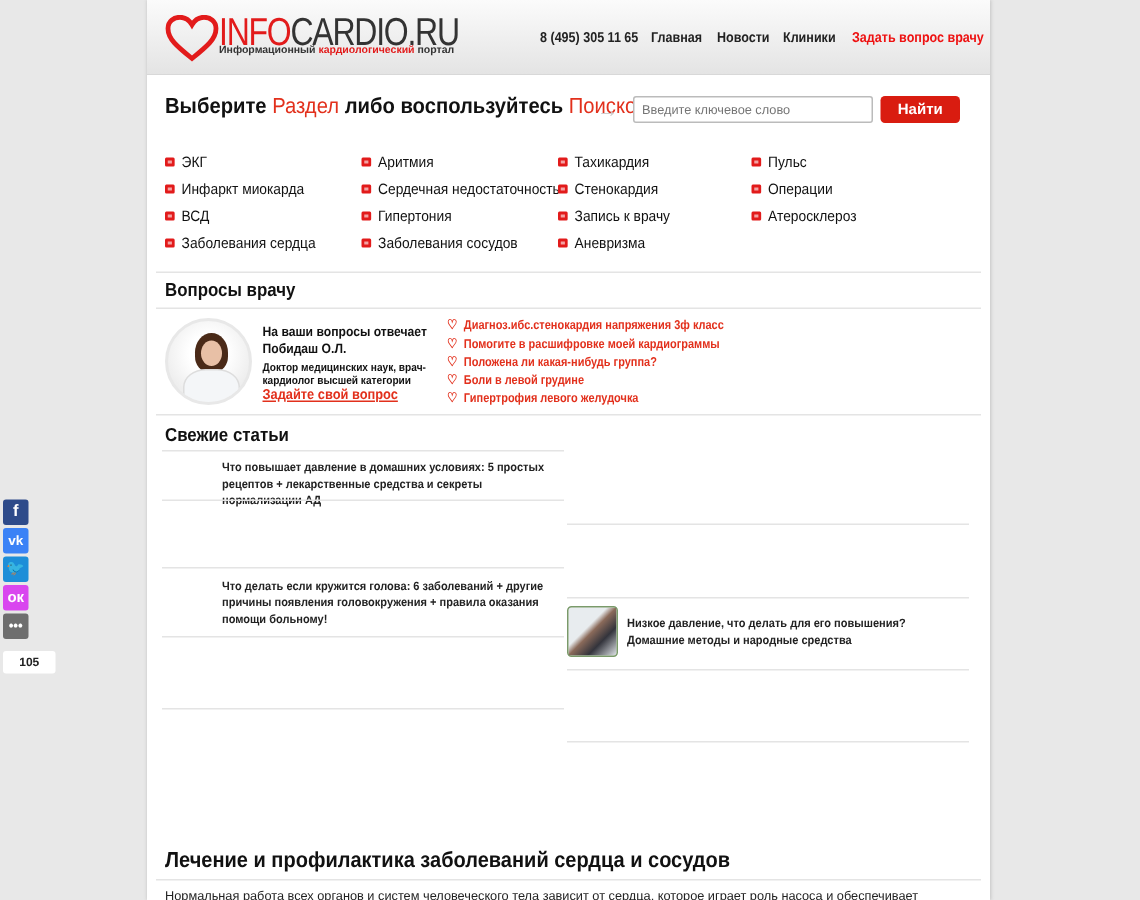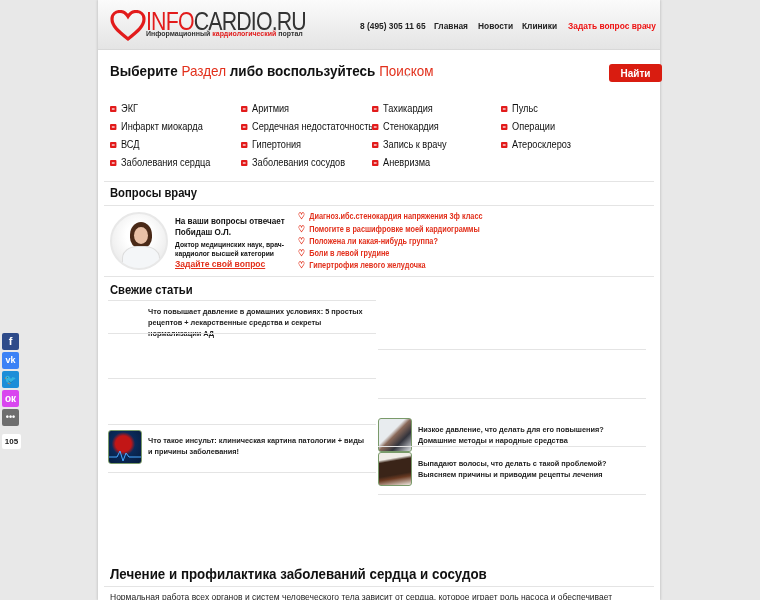--- a/index.html
+++ b/index.html
@@ -12,21 +12,21 @@
   .logo-text .red { color: #e21b1b; }
   .logo-sub { position: absolute; left: 48px; top: 30px; font-size: 7px; font-weight: bold; color: #333; }
   .logo-sub .red { color: #e21b1b; }
   .nav { position: absolute; top: 20px; font-size: 9.5px; font-weight: bold; color: #222; transform: scaleX(0.88); transform-origin: left; white-space: nowrap; }
   .nav.red { color: #ee1111; }
   .search-row { position: absolute; left: 12px; top: 62px; width: 540px; height: 24px; }
   .search-title { position: absolute; left: 0; top: 1px; font-size: 14.5px; font-weight: bold; color: #111; white-space: nowrap; transform: scaleX(0.93); transform-origin: left; }
   .search-title .hl { color: #e2301c; font-weight: normal; }
   .arrow { position: absolute; left: 288px; top: 3px; color: #ccc; font-size: 14px; }
   .search-input { position: absolute; left: 312px; top: 2px; width: 160px; height: 18px; border: 1px solid #bbb; border-radius: 2px; font-size: 8.5px; padding-left: 5px; color: #333; background: #fff; font-family: "Liberation Sans", sans-serif; }
-  .search-btn { position: absolute; left: 477px; top: 2px; width: 53px; height: 18px; background: #d91c10; color: #fff; border: none; border-radius: 3px; font-weight: bold; font-size: 10px; font-family: "Liberation Sans", sans-serif; margin-left: 22px; }
+  .search-btn { position: absolute; left: 477px; top: 2px; width: 53px; height: 18px; background: #d91c10; color: #fff; border: none; border-radius: 3px; font-weight: bold; font-size: 10px; font-family: "Liberation Sans", sans-serif; }
   .cat { position: absolute; font-size: 10px; color: #111; white-space: nowrap; transform: scaleX(0.92); transform-origin: left; }
   .cat .bullet { display: inline-block; width: 7px; height: 6px; background: #e21b1b; margin-right: 5px; vertical-align: 0px; border-radius: 1px; position: relative; }
   .cat .bullet::after { content: ""; position: absolute; left: 2px; top: 2px; width: 3px; height: 2px; background: #fff; opacity: .6; }
   .divider { position: absolute; left: 6px; width: 550px; height: 1px; background: #e4e4e4; }
   .section-title { position: absolute; left: 12px; font-size: 12.5px; font-weight: bold; color: #111; transform: scaleX(0.9); transform-origin: left; white-space: nowrap; }
   .doctor-photo { position: absolute; left: 12px; top: 212px; width: 58px; height: 58px; border-radius: 50%; background: radial-gradient(circle at 50% 40%, #fff 30%, #eee 70%); border: 2px solid #e8e8e8; overflow: hidden; }
   .doctor-photo .hair { position: absolute; left: 18px; top: 8px; width: 22px; height: 26px; border-radius: 50% 50% 40% 40%; background: #4a2a18; }
   .doctor-photo .face { position: absolute; left: 22px; top: 13px; width: 14px; height: 17px; border-radius: 50%; background: #e8c0a6; }
   .doctor-photo .coat { position: absolute; left: 10px; top: 32px; width: 38px; height: 30px; border-radius: 40% 40% 0 0; background: #f4f6f8; border: 1px solid #ddd; }
   .doc-text { position: absolute; left: 77px; font-size: 9px; color: #111; transform: scaleX(0.9); transform-origin: left; white-space: nowrap; }
@@ -36,21 +36,21 @@
   .q { position: absolute; left: 200px; font-size: 8.5px; color: #e2301c; white-space: nowrap; transform: scaleX(0.86); transform-origin: left; font-weight: bold; }
   .q .heart { display: inline-block; margin-right: 5px; font-size: 9px; color: #e2301c; }
   .art { position: absolute; width: 268px; }
   .art .thumb { position: absolute; left: 0; width: 34px; height: 34px; border-radius: 3px; border: 1px solid #7a9a6a; overflow: hidden; }
   .art .txt { position: absolute; left: 40px; top: 0; width: 236px; font-size: 8px; font-weight: bold; color: #222; line-height: 11px; transform: scaleX(0.92); transform-origin: left; }
   .art .txt.wide { left: 40px; width: 248px; }
   .art-sep { position: absolute; height: 1px; background: #e4e4e4; }
   .footer-title { position: absolute; left: 12px; top: 566px; font-size: 14.5px; font-weight: bold; color: #111; white-space: nowrap; transform: scaleX(0.92); transform-origin: left; }
   .footer-text { position: absolute; left: 12px; top: 592px; font-size: 8.5px; color: #222; white-space: nowrap; }
   .social { position: absolute; left: 2px; width: 17px; height: 17px; border-radius: 2px; color: #fff; font-size: 11px; font-weight: bold; text-align: center; line-height: 17px; font-family: "Liberation Sans", sans-serif; }
-  .social-count { position: absolute; left: 2px; top: 434px; width: 19px; height: 15px; font-size: 8px; font-weight: bold; text-align: center; line-height: 15px; background: #fff; border-radius: 2px; color: #222; }
+  .social-count { position: absolute; left: 2px; top: 434px; width: 35px; height: 15px; font-size: 8px; font-weight: bold; text-align: center; line-height: 15px; background: #fff; border-radius: 2px; color: #222; }
 </style>
 </head>
 <body>
 
 <div class="page">
 
   <div class="header">
     <svg class="logo-heart" viewBox="0 0 36 32">
       <path d="M18 29 C 8 21, 2 16, 2 9 C 2 4, 6 1.5, 10 1.5 C 14 1.5, 16.5 4, 18 6.5 C 19.5 4, 22 1.5, 26 1.5 C 30 1.5, 34 4, 34 9 C 34 16, 28 21, 18 29 Z" fill="none" stroke="#e21b1b" stroke-width="3.2"></path>
     </svg>
@@ -60,20 +60,21 @@
     <div class="nav" style="left:262px">8 (495) 305 11 65</div>
     <div class="nav" style="left:336px">Главная</div>
     <div class="nav" style="left:380px">Новости</div>
     <div class="nav" style="left:424px">Клиники</div>
     <div class="nav red" style="left:470px">Задать вопрос врачу</div>
   </div>
 
   <div class="search-row">
     <div class="search-title"><span>Выберите </span><span class="hl">Раздел</span><span> либо воспользуйтесь </span><span class="hl">Поиском</span></div>
     <div class="arrow">→</div>
+    <input class="search-input" type="text" placeholder="Введите ключевое слово" style="">
     <button class="search-btn">Найти</button>
   </div>
 
   <div>
     <div class="cat" style="left:12px;top:103px"><span class="bullet"></span><span>ЭКГ</span></div>
     <div class="cat" style="left:12px;top:121px"><span class="bullet"></span><span>Инфаркт миокарда</span></div>
     <div class="cat" style="left:12px;top:139px"><span class="bullet"></span><span>ВСД</span></div>
     <div class="cat" style="left:12px;top:157px"><span class="bullet"></span><span>Заболевания сердца</span></div>
 
     <div class="cat" style="left:143px;top:103px"><span class="bullet"></span><span>Аритмия</span></div>
@@ -117,47 +118,38 @@
   <div class="section-title" style="top:283px">Свежие статьи</div>
   <div class="art-sep" style="left:10px;top:300px;width:268px"></div>
 
   <div class="art" style="left:10px;top:306px;height:34px">
     <div class="txt wide" style="top:0">Что повышает давление в домашних условиях: 5 простых рецептов + лекарственные средства и секреты нормализации АД</div>
   </div>
   <div class="art-sep" style="left:10px;top:333px;width:268px"></div>
 
   <div class="art-sep" style="left:10px;top:378px;width:268px"></div>
 
+  <div class="art" style="left:10px;top:385px;height:40px">
+    <div class="txt" style="top:0">Что делать если кружится голова: 6 заболеваний + другие причины появления головокружения + правила оказания помощи больному!</div>
+  </div>
   <div class="art-sep" style="left:10px;top:424px;width:268px"></div>
 
-  <div class="art" style="left:10px;top:430px;height:36px">
-    <div class="thumb" style="top:0;background:radial-gradient(circle at 45% 40%, #c21616 0 30%, #0a2a5a 45%, #061a3a 100%);">
-      <svg width="34" height="34" viewBox="0 0 34 34">
-          <polyline points="0,26 8,26 11,20 14,30 17,22 20,26 34,26" fill="none" stroke="#48a8ff" stroke-width="1"></polyline>
-        </svg>
-    </div>
-    <div class="txt" style="top:5px">Что такое инсульт: клиническая картина патологии + виды и причины заболевания!</div>
-  </div>
   <div class="art-sep" style="left:10px;top:472px;width:268px"></div>
 
 
   <div class="art-sep" style="left:280px;top:349px;width:268px"></div>
 
   <div class="art-sep" style="left:280px;top:398px;width:268px"></div>
 
-  <div class="art" style="left:280px;top:418px;height:36px">
+  <div class="art" style="left:280px;top:404px;height:36px">
     <div class="thumb" style="top:0;background:linear-gradient(135deg,#e8ecef 0 40%, #8a6a5a 50%, #33343c 70%, #e0e4e8 100%);"></div>
     <div class="txt" style="top:6px">Низкое давление, что делать для его повышения? Домашние методы и народные средства</div>
   </div>
   <div class="art-sep" style="left:280px;top:446px;width:268px"></div>
 
-  <div class="art" style="left:280px;top:452px;height:36px">
-    <div class="thumb" style="top:0;background:linear-gradient(170deg,#f0ece6 0 20%, #3a2418 28% 65%, #6a3a22 75%, #efe8e0 100%);"></div>
-    <div class="txt" style="top:6px">Выпадают волосы, что делать с такой проблемой? Выясняем причины и приводим рецепты лечения</div>
-  </div>
   <div class="art-sep" style="left:280px;top:494px;width:268px"></div>
 
 
   <div class="footer-title">Лечение и профилактика заболеваний сердца и сосудов</div>
   <div class="divider" style="top:586px"></div>
   <div class="footer-text">Нормальная работа всех органов и систем человеческого тела зависит от сердца, которое играет роль насоса и обеспечивает</div>
 </div>
 
 <div class="social" style="top:333px;background:#2e4b8a">f</div>
 <div class="social" style="top:352px;background:#3b82f6;font-size:9px">vk</div>

